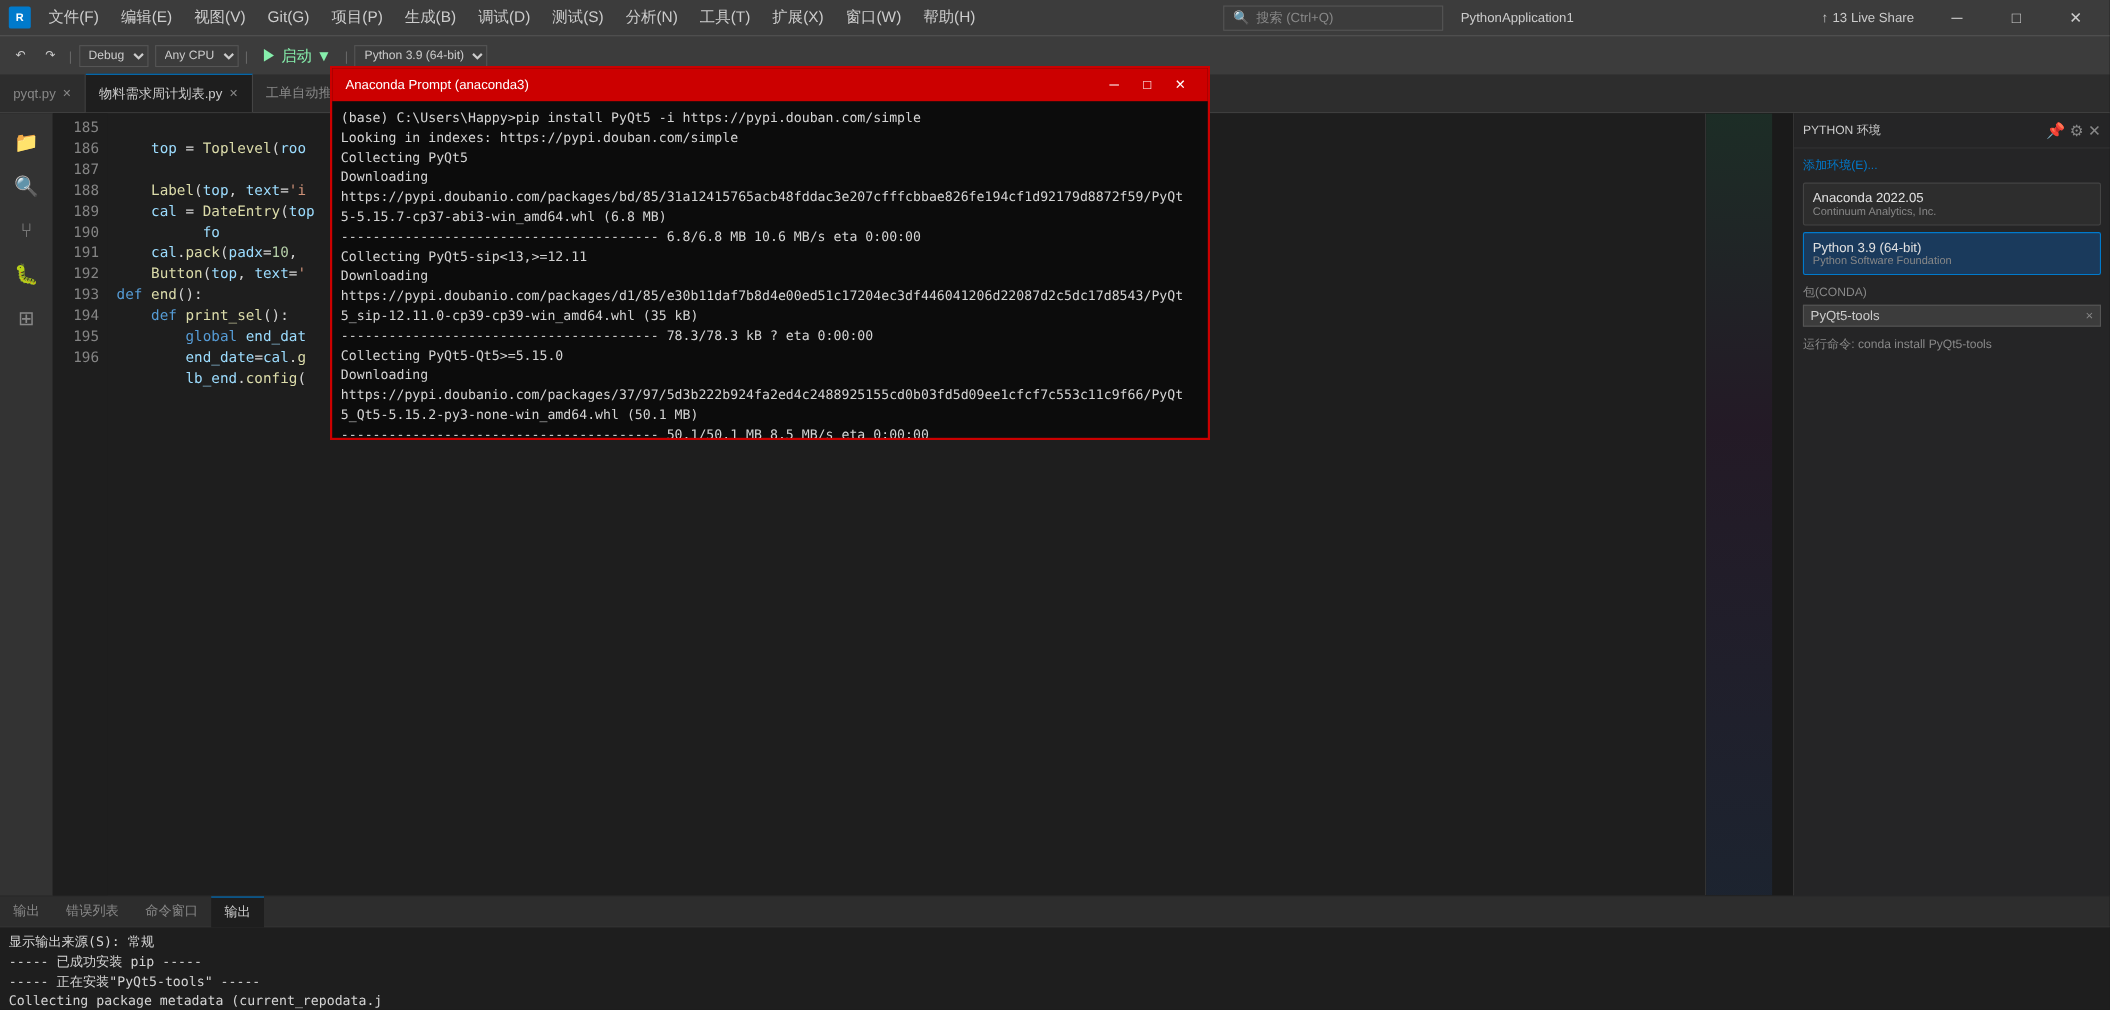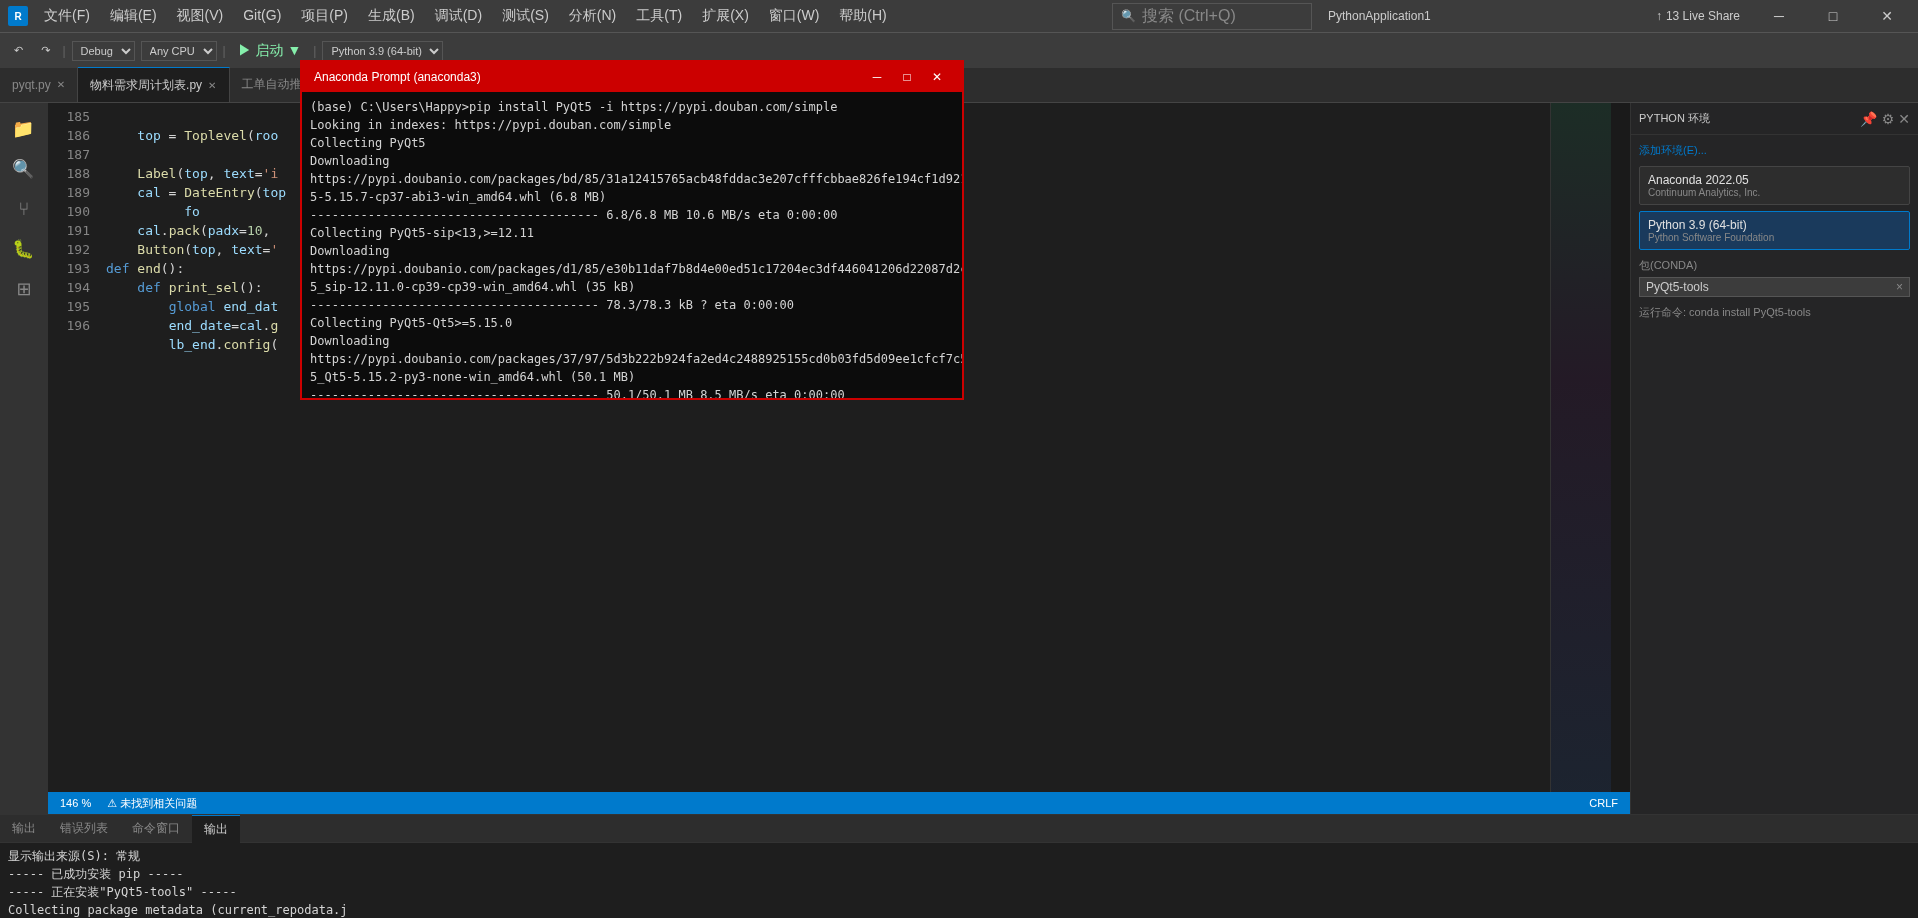--- a/index.html
+++ b/index.html
@@ -296,21 +296,21 @@
       font-size: 12px;
       line-height: 18px;
     }
     .out-normal { color: #d4d4d4; }
 
     
     #anaconda-prompt {
       position: absolute;
       top: 60px;
       left: 300px;
-      width: 664px;
+      width: 800px;
       height: 340px;
       background: #0c0c0c;
       border: 2px solid #cc0000;
       z-index: 100;
       display: flex;
       flex-direction: column;
     }
     #anaconda-titlebar {
       height: 30px;
       background: #cc0000;
@@ -373,21 +373,21 @@
     <span class="menu-item">测试(S)</span>
     <span class="menu-item">分析(N)</span>
     <span class="menu-item">工具(T)</span>
     <span class="menu-item">扩展(X)</span>
     <span class="menu-item">窗口(W)</span>
     <span class="menu-item">帮助(H)</span>
   </div>
   <div style="flex:1; display:flex; align-items:center; justify-content:center;">
     <div style="background:#3c3c3c; border:1px solid #555; display:flex; align-items:center; padding:2px 8px; width:200px;">
       <span style="color:#888; margin-right:6px;">🔍</span>
-      <span style="color:#888; font-size:16px;">搜索 (Ctrl+Q)</span>
+      <span style="color:#888; font-size:12px;">搜索 (Ctrl+Q)</span>
     </div>
     <span style="color:#ccc; font-size:12px; margin-left:16px;">PythonApplication1</span>
   </div>
   <div id="titlebar-right">
     <div id="live-share-btn">
       <span>↑</span>
       <span>13 Live Share</span>
     </div>
     <div class="win-btn">─</div>
     <div class="win-btn">□</div>
@@ -464,25 +464,20 @@
 <span class="fn">    Button</span>(<span class="var">top</span>, <span class="var">text</span>=<span class="str">'</span>
 <span class="kw">def</span> <span class="fn">end</span>():
     <span class="kw">def</span> <span class="fn">print_sel</span>():
         <span class="kw">global</span> <span class="var">end_dat</span>
         <span class="var">end_date</span>=<span class="var">cal</span>.<span class="fn">g</span>
         <span class="var">lb_end</span>.<span class="fn">config</span>(</div>
       <div id="minimap">
         <div style="width:60px; height:100%; background: linear-gradient(180deg, #1e3a2e 0%, #2a1a2e 40%, #1e2a3e 100%); opacity:0.6;"></div>
       </div>
     </div>
-    <div id="editor-status">
-      <span>146 %</span>
-      <span>⚠ <span>未找到相关问题</span></span>
-      <span style="margin-left:auto;">CRLF</span>
-    </div>
   </div>
 
   <div id="right-panel">
     <div id="right-panel-header">
       <span>Python 环境</span>
       <div class="right-panel-icons">
         <span class="rpi">📌</span>
         <span class="rpi">⚙</span>
         <span class="rpi">✕</span>
       </div>

